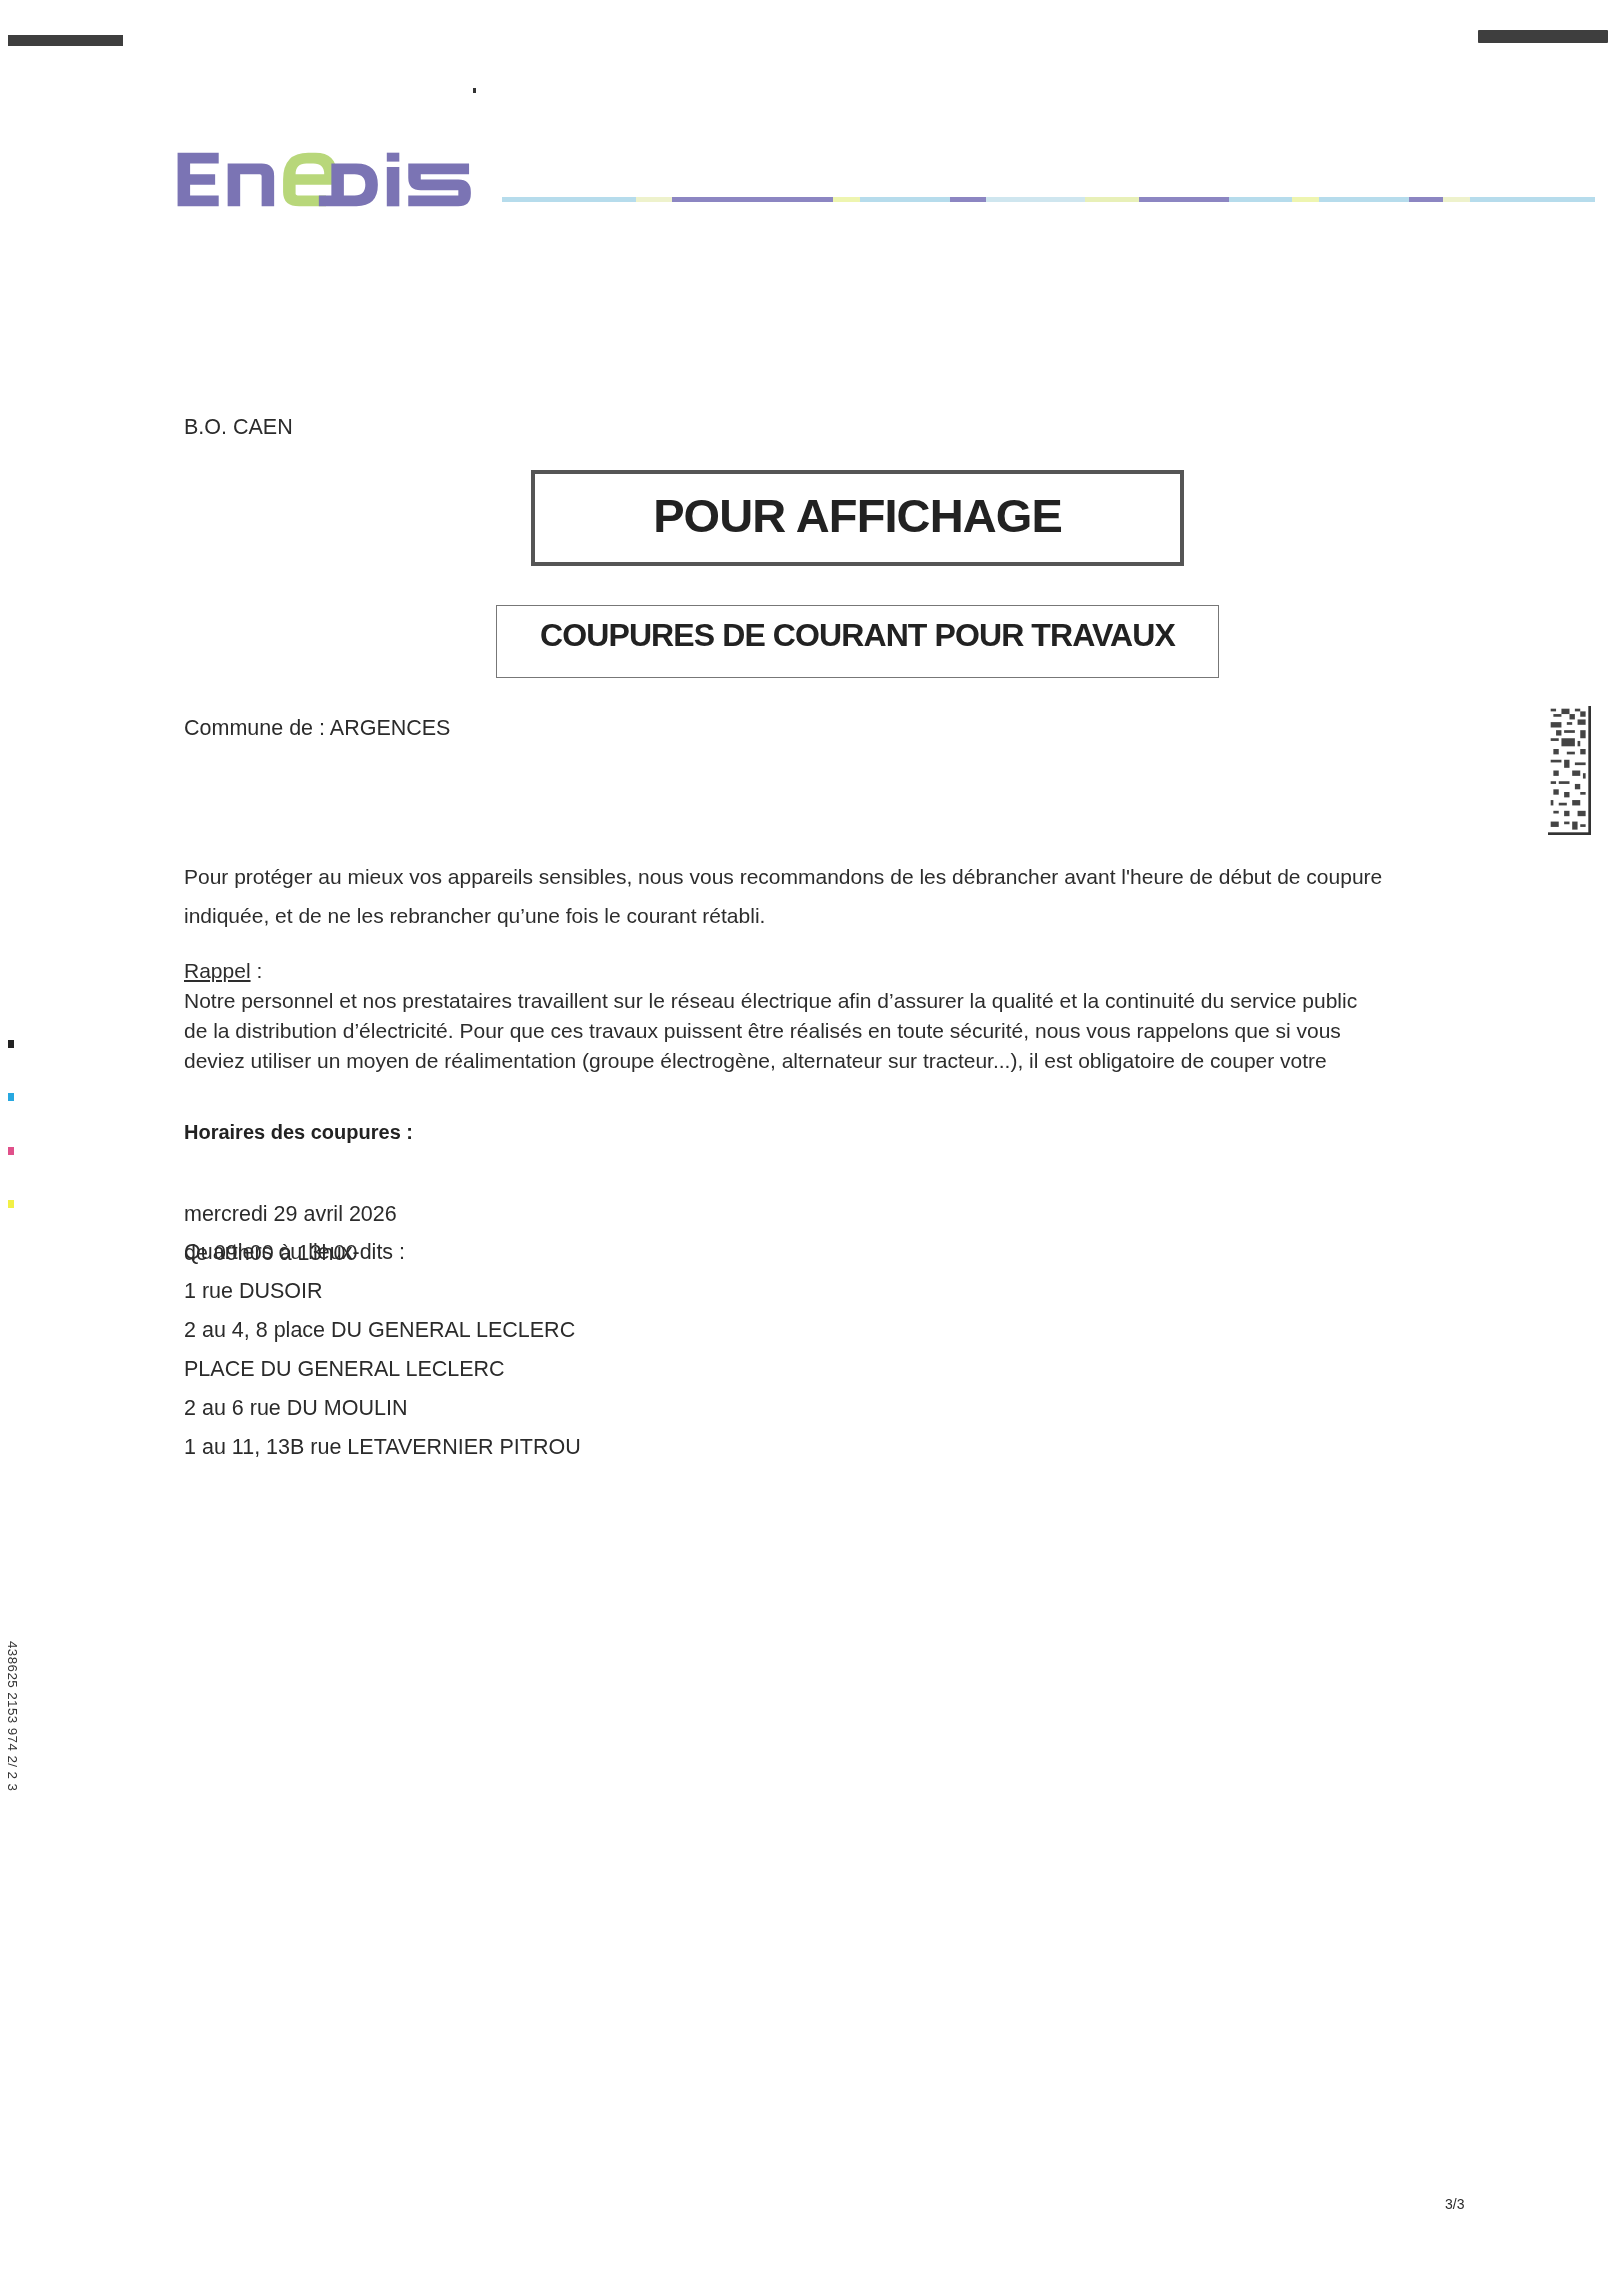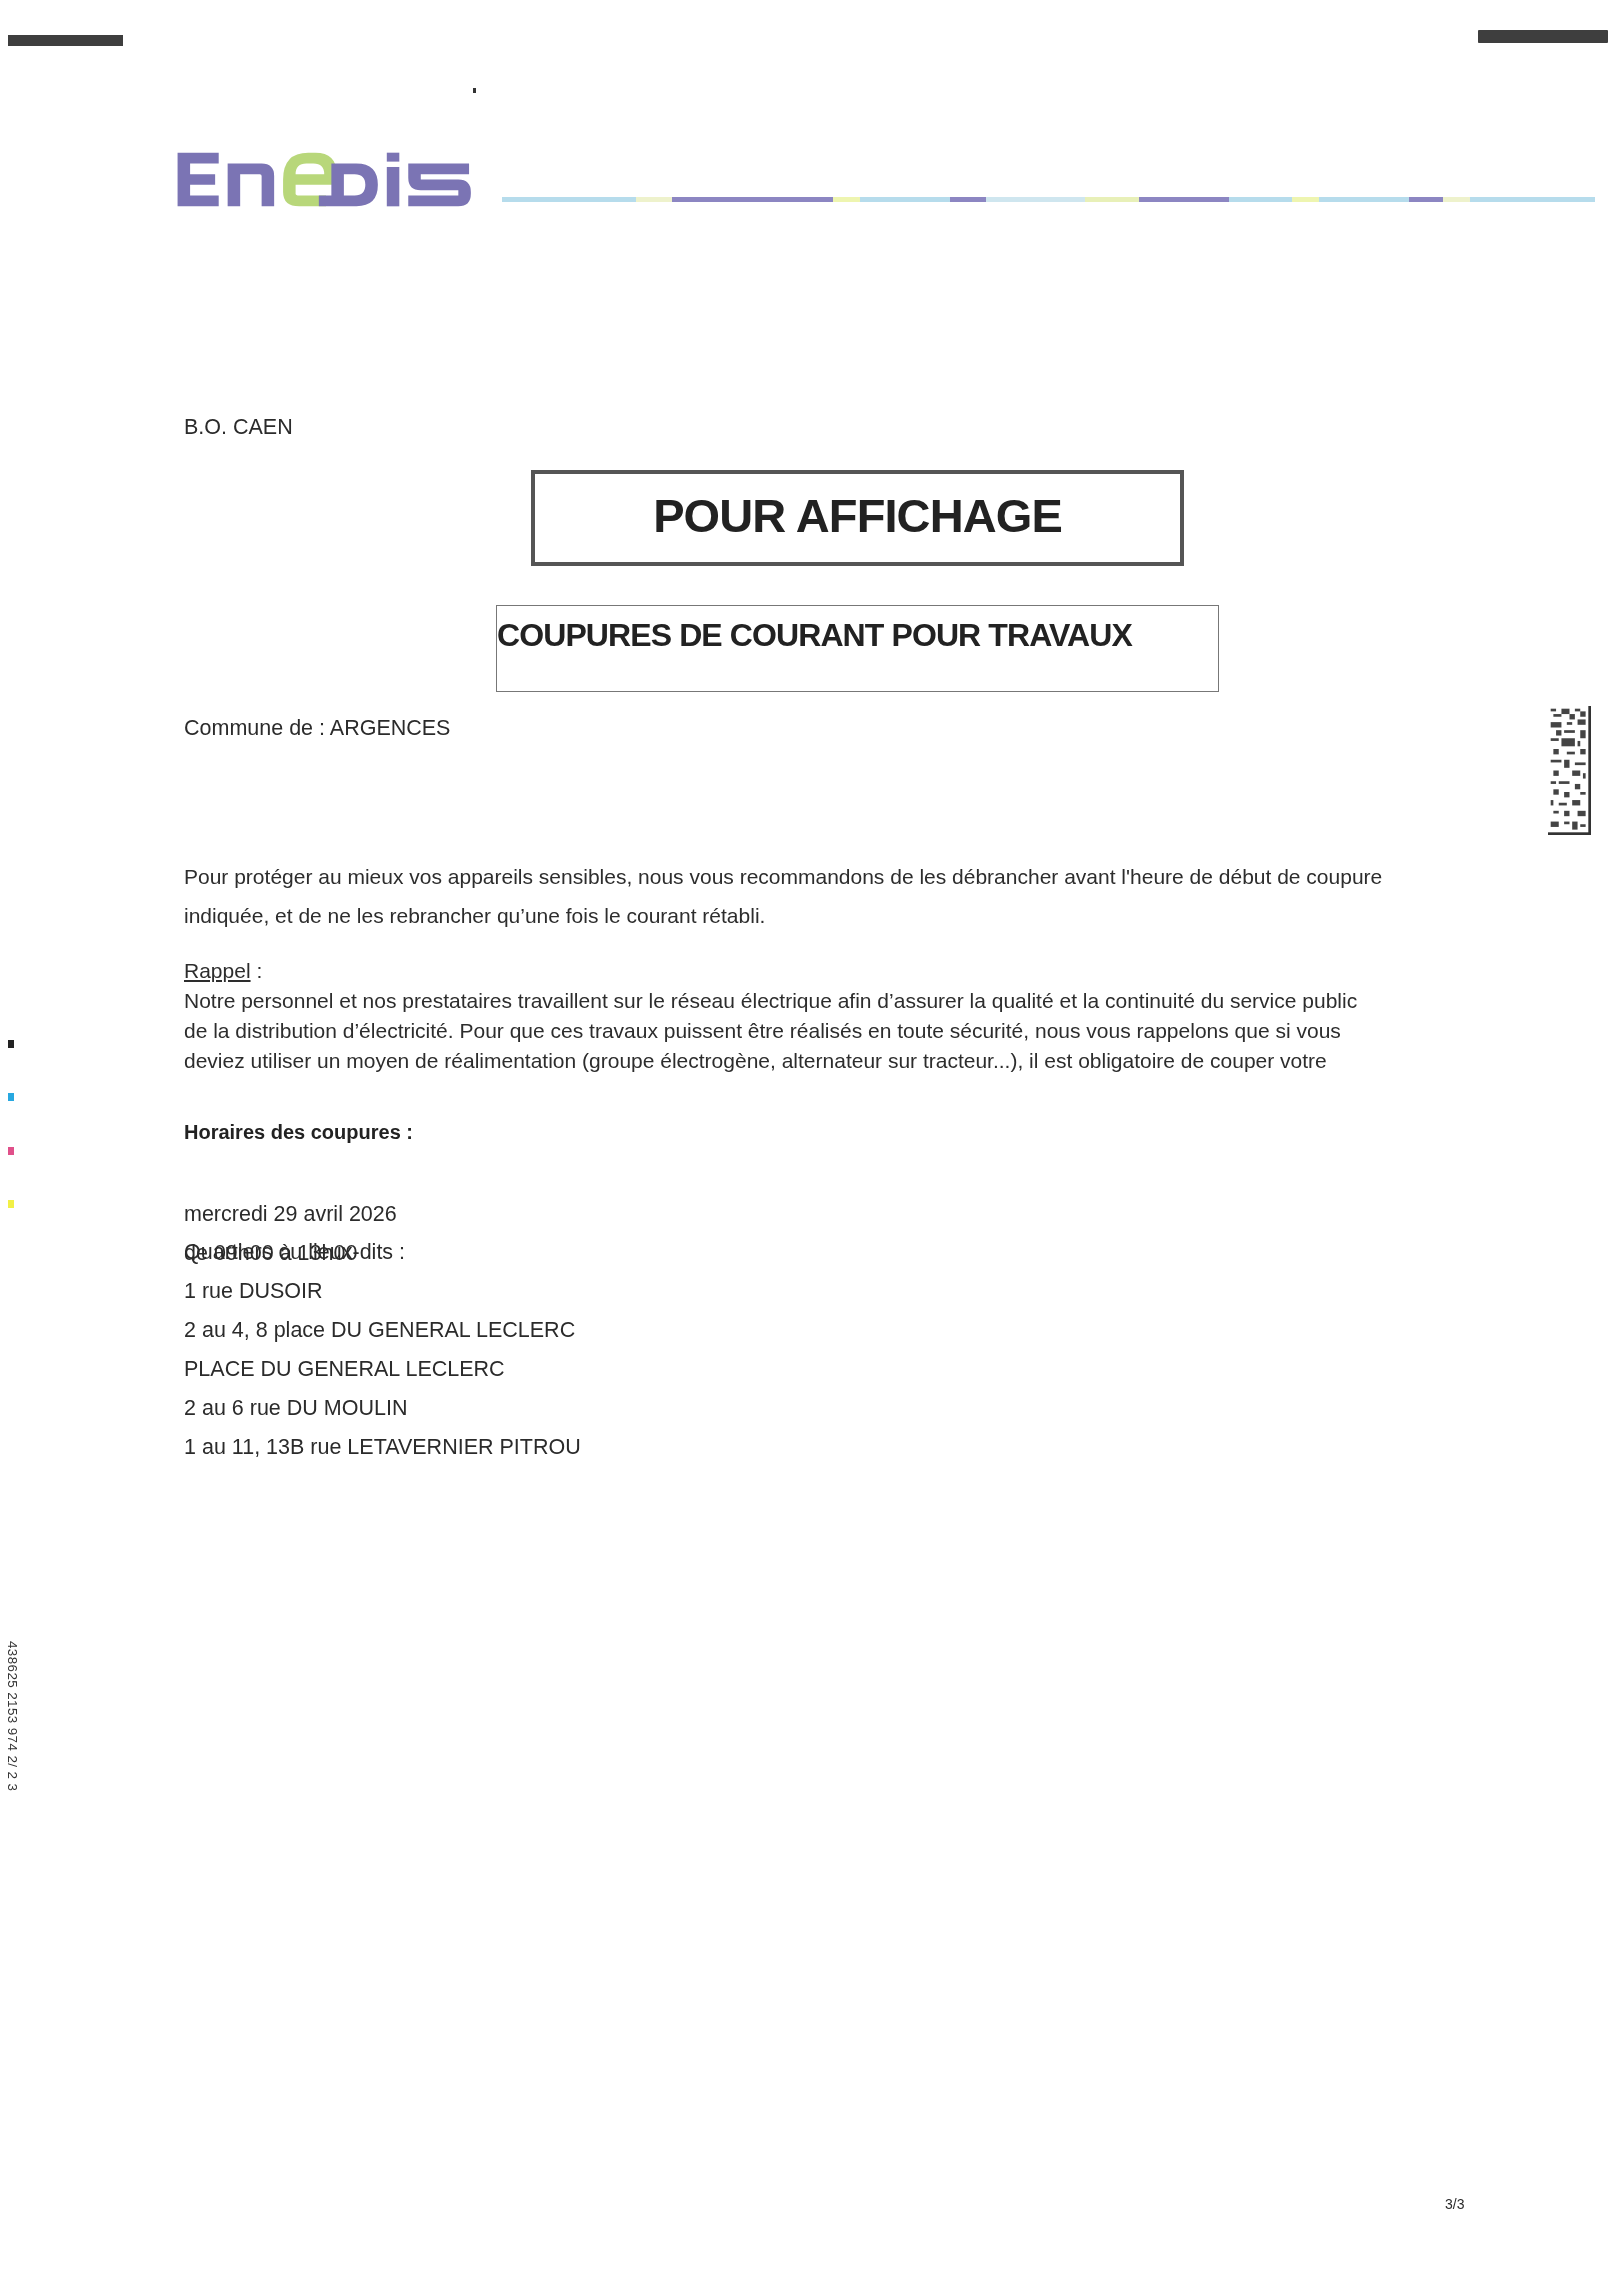--- a/index.html
+++ b/index.html
@@ -25,23 +25,23 @@
     .txt { font-size: 21.5px; line-height: 39px; white-space: nowrap; }
     .bo { left: 184px; top: 408px; }
 
     .box1 {
       left: 531px; top: 470px; width: 653px; height: 96px;
       box-sizing: border-box; border: 4.5px solid #555; 
       display: flex; align-items: flex-start; justify-content: center;
     }
     .box1 .t { font-size: 47px; font-weight: bold; color: #222; letter-spacing: -0.9px; margin-top: 14.3px; }
     .box2 {
-      left: 496px; top: 605px; width: 723px; height: 87px;
+      left: 496px; top: 605px; width: 723px; height: 73px;
       box-sizing: border-box; border: 1.8px solid #777;
-      display: flex; align-items: flex-start; justify-content: flex-start;
+      display: flex; align-items: flex-start; justify-content: center;
     }
     .box2 .t { font-size: 32px; font-weight: bold; color: #222; letter-spacing: -0.9px; margin-top: 10.7px; }
 
     .commune { left: 184px; top: 709px; }
     .para { left: 184px; width: 1299px; font-size: 21px; line-height: 39px; color: #2d2d2d; }
     .para p { margin: 0; white-space: nowrap; }
     .p1 { top: 762px; }
     .p2 { top: 857px; }
 
     .rappel { left: 184px; top: 956px; font-size: 21px; line-height: 30px; color: #2d2d2d; }

